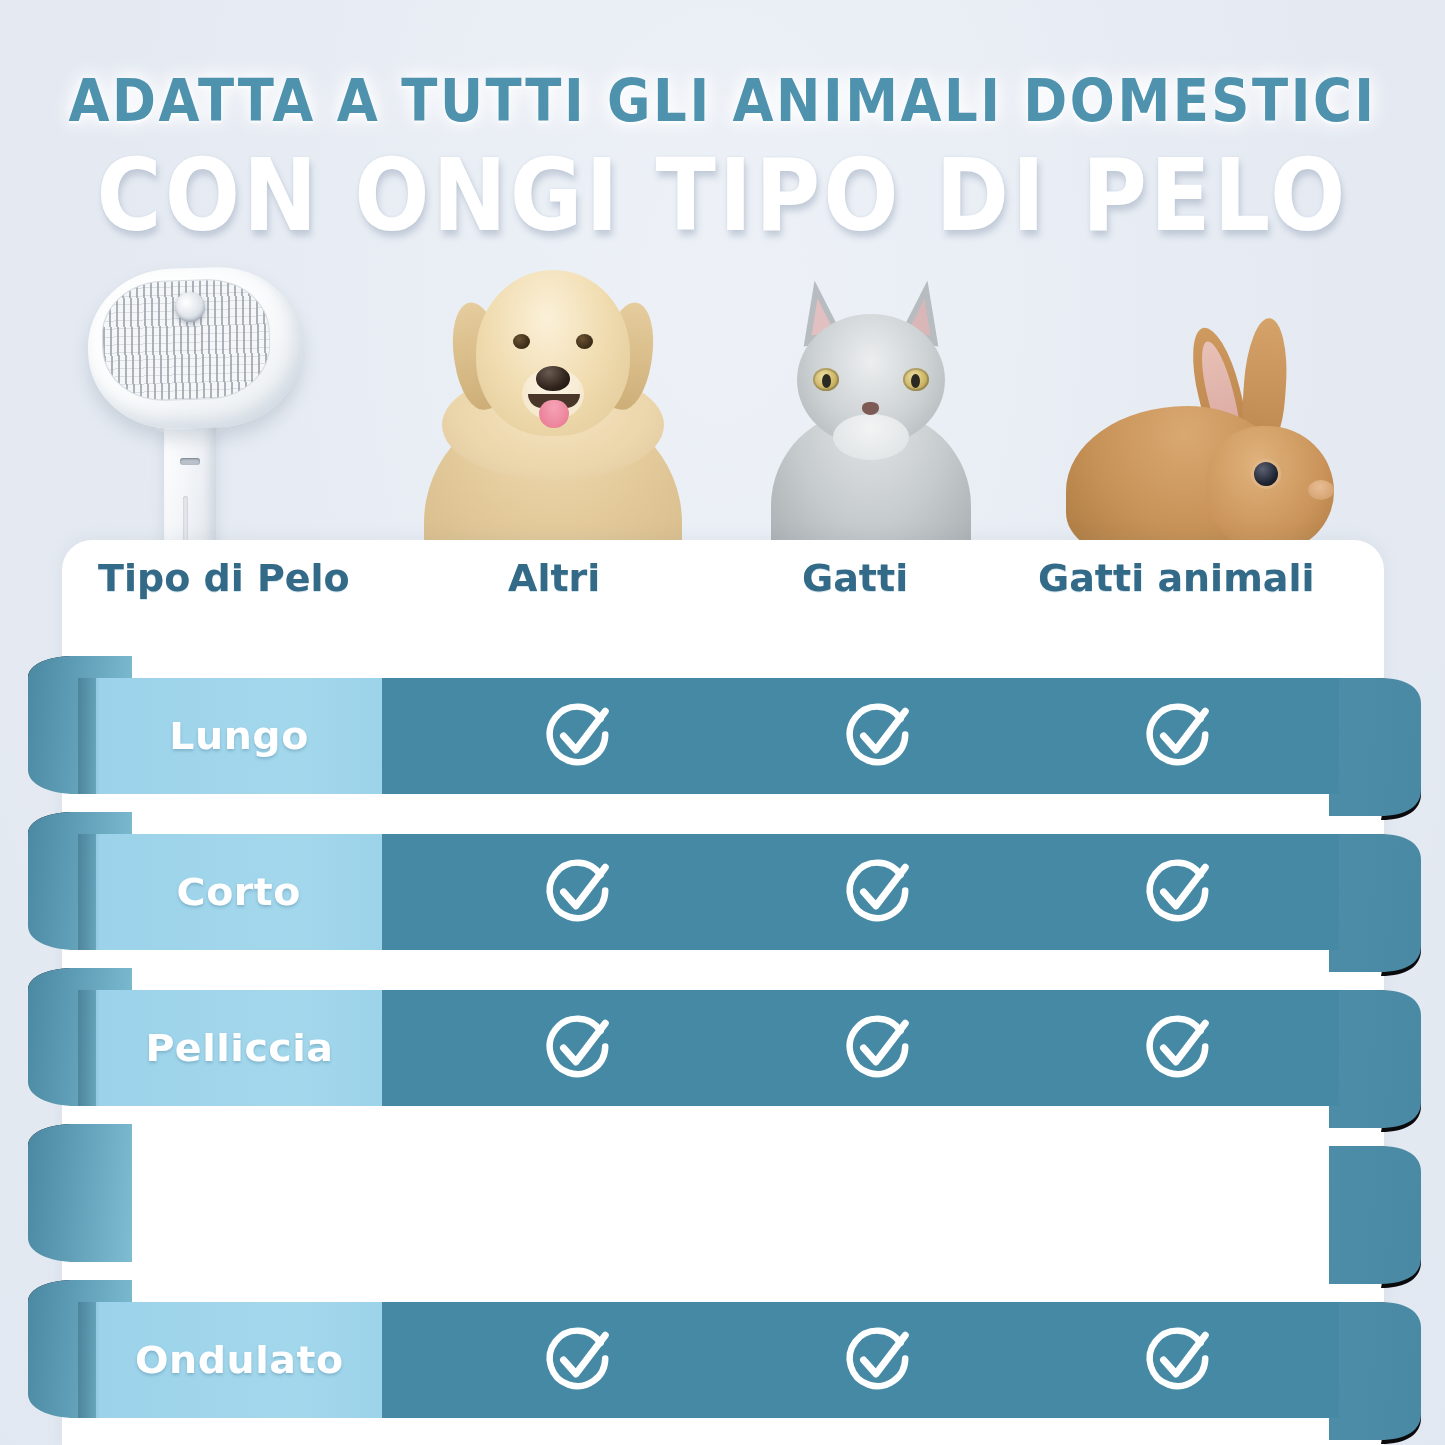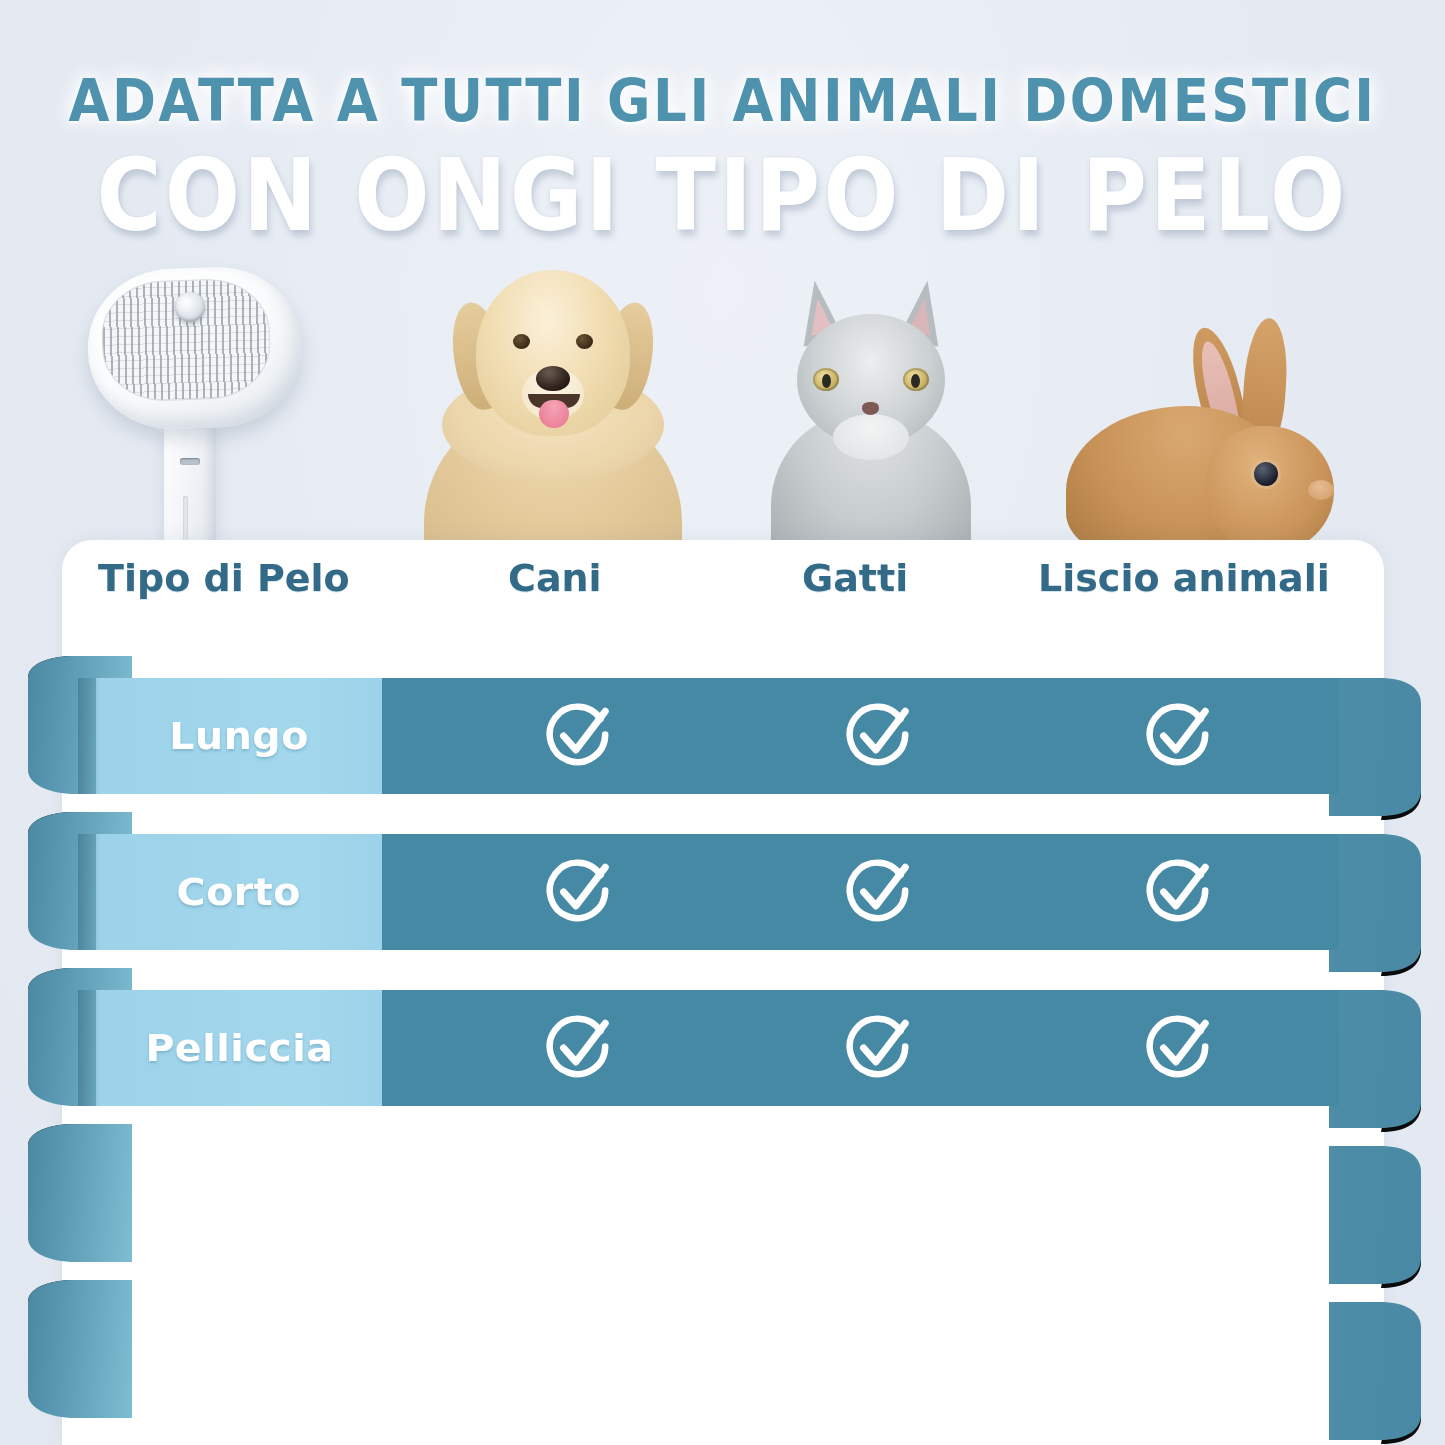--- a/index.html
+++ b/index.html
@@ -335,23 +335,23 @@
     <div class="eye"></div>
     <div class="nose"></div>
   </div>
 
 </div>
 
 <div class="card"></div>
 
 <div class="thead">
   <div class="th th-0">Tipo di Pelo</div>
-  <div class="th th-1">Cani</div>
+  <div class="th th-1">Altri</div>
   <div class="th th-2">Gatti</div>
-  <div class="th th-3">Liscio animali</div>
+  <div class="th th-3">Gatti animali</div>
 </div>
 
 <div class="rows">
 
   <div class="row r0">
     <div class="tail-l-shadow"></div>
     <div class="tail-l"></div>
     <div class="tail-r-shadow"></div>
     <div class="tail-r"></div>
     <div class="rib">
@@ -453,15 +453,41 @@
     <div class="tail-l"></div>
     <div class="tail-r-shadow"></div>
     <div class="tail-r"></div>
   </div>
 
   <div class="row r4">
     <div class="tail-l-shadow"></div>
     <div class="tail-l"></div>
     <div class="tail-r-shadow"></div>
     <div class="tail-r"></div>
+    <div class="rib">
+      <div class="rib-label">
+        <div class="rib-label-shade"></div>
+        <span>Ondulato</span>
+      </div>
+      <div class="rib-cells">
+        <div class="cell c0">
+          <svg class="check" viewBox="0 0 48 48">
+            <path d="M38 13 A18 18 0 1 0 41 23" fill="none" stroke="#fff" stroke-width="4.2" stroke-linecap="round"></path>
+            <path d="M14 24 L22 33 L41 8" fill="none" stroke="#fff" stroke-width="4.6" stroke-linecap="round" stroke-linejoin="round"></path>
+          </svg>
+        </div>
+        <div class="cell c1">
+          <svg class="check" viewBox="0 0 48 48">
+            <path d="M38 13 A18 18 0 1 0 41 23" fill="none" stroke="#fff" stroke-width="4.2" stroke-linecap="round"></path>
+            <path d="M14 24 L22 33 L41 8" fill="none" stroke="#fff" stroke-width="4.6" stroke-linecap="round" stroke-linejoin="round"></path>
+          </svg>
+        </div>
+        <div class="cell c2">
+          <svg class="check" viewBox="0 0 48 48">
+            <path d="M38 13 A18 18 0 1 0 41 23" fill="none" stroke="#fff" stroke-width="4.2" stroke-linecap="round"></path>
+            <path d="M14 24 L22 33 L41 8" fill="none" stroke="#fff" stroke-width="4.6" stroke-linecap="round" stroke-linejoin="round"></path>
+          </svg>
+        </div>
+      </div>
+    </div>
   </div>
 
 </div>
 
 </body></html>

